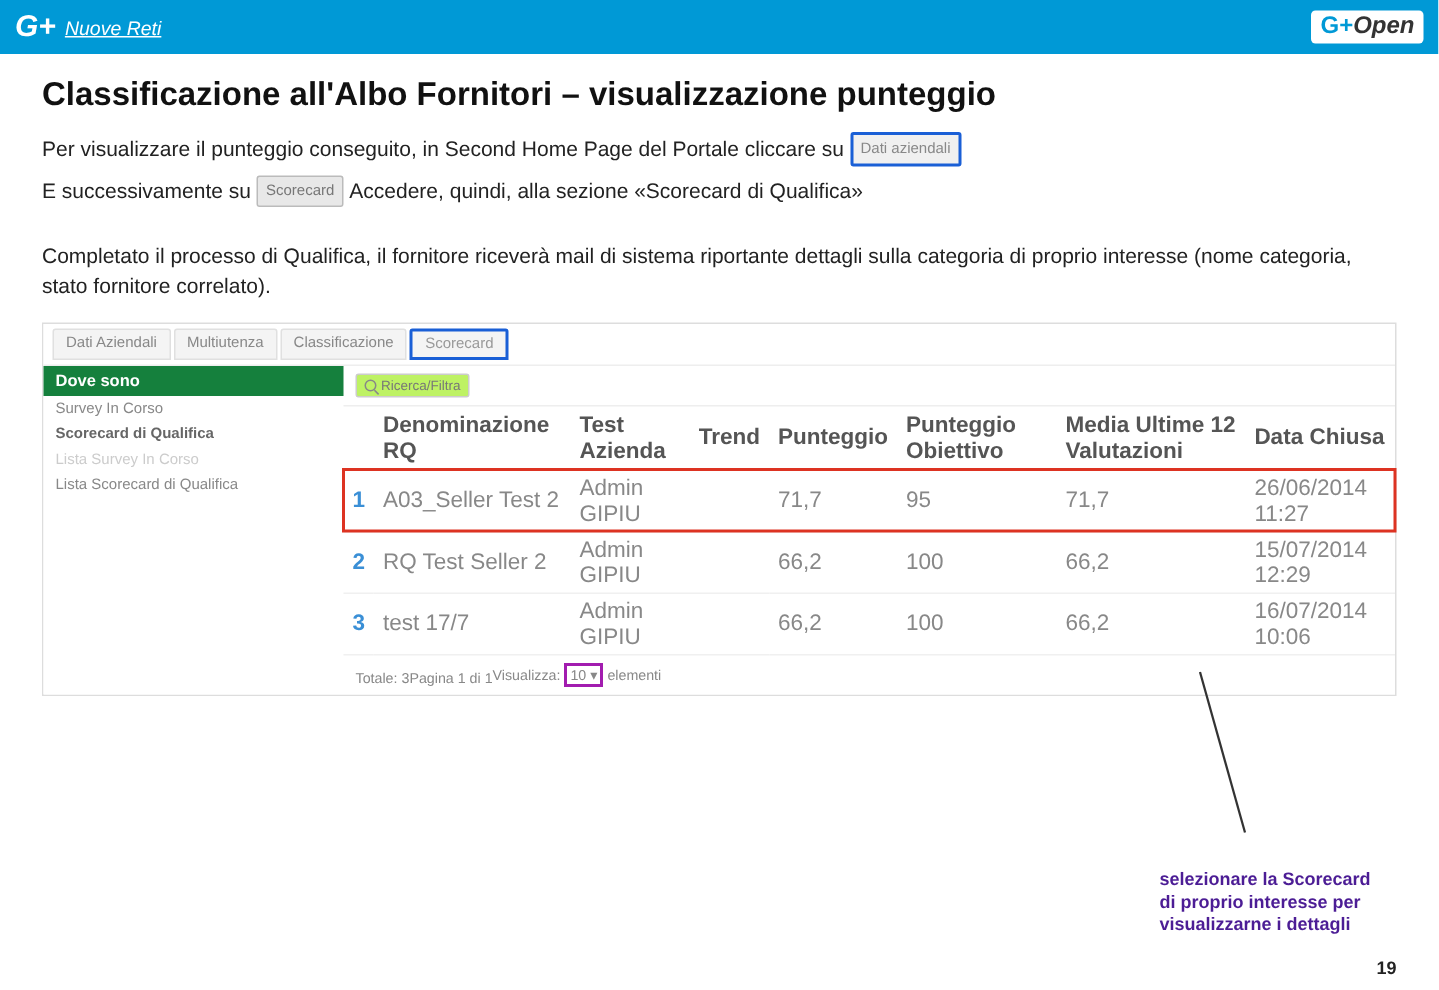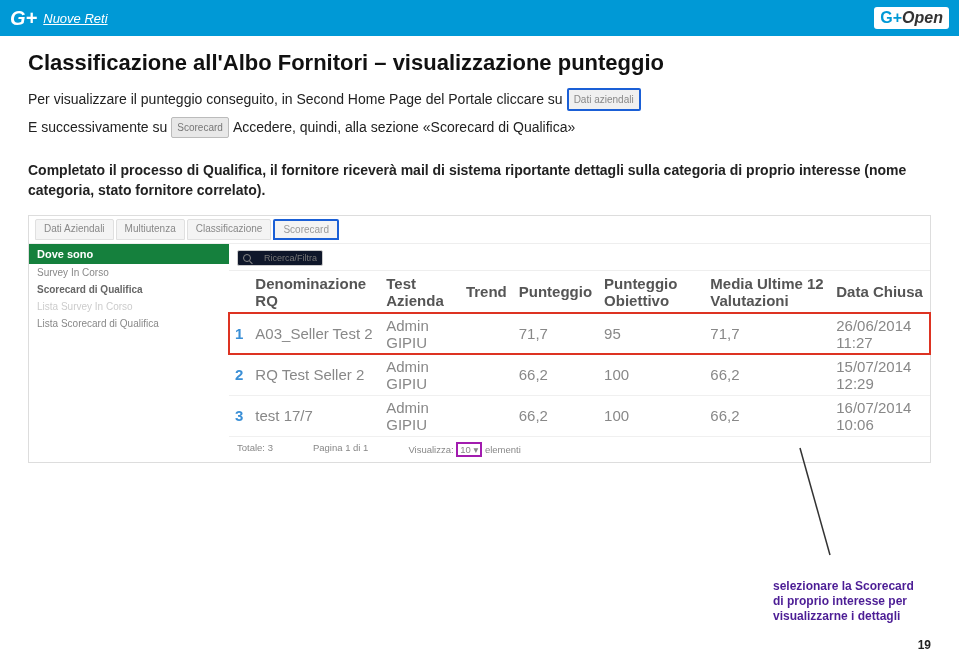--- a/index.html
+++ b/index.html
@@ -16,49 +16,49 @@
   .content { padding: 14px 28px 0 28px; }
   
   .title { font-size: 22px; font-weight: bold; color: #111; margin-bottom: 12px; }
   
   .para { font-size: 14px; color: #222; line-height: 1.5; }
   .para-row { display: flex; align-items: center; flex-wrap: wrap; gap: 4px; margin-bottom: 6px; }
   
   .btn-gray { background: #e8e8e8; border: 1px solid #bbb; color: #777; font-size: 10px; padding: 2px 5px; border-radius: 2px; }
   .btn-blue-outline { border: 2px solid #1a5fd6; background: #f0f0f0; color: #888; font-size: 10px; padding: 2px 5px; border-radius: 2px; }
   
-  .para2 { font-size: 14px; color: #222; margin-top: 22px; margin-bottom: 14px; line-height: 1.45; font-weight: bold; }
+  .para2 { font-size: 14px; color: #222; margin-top: 22px; margin-bottom: 14px; line-height: 1.45; }
   
   .app-screenshot { border: 1px solid #ddd; margin-top: 4px; }
   
   .tabs-row { display: flex; gap: 2px; padding: 3px 6px; background: #fff; border-bottom: 1px solid #eee; }
   .tab { font-size: 10px; color: #888; padding: 3px 8px; background: #f4f4f4; border: 1px solid #e0e0e0; border-radius: 2px 2px 0 0; }
   .tab.active { border: 2px solid #1a5fd6; color: #999; }
   
   .panel-row { display: flex; background: #fff; }
   
   .left-panel { width: 200px; }
   .left-panel-header { background: #15803d; color: #fff; font-size: 11px; font-weight: bold; padding: 4px 8px; }
   .left-list { font-size: 10px; }
   .left-item { padding: 3px 8px; color: #888; }
   .left-item.faded { color: #ccc; }
   .left-item.bold { color: #666; font-weight: bold; }
   
   .right-panel { flex: 1; }
   .right-toolbar { padding: 4px 8px; border-bottom: 1px solid #eee; }
-  .tool-btn { background: #0f172a; border: 1px solid #ccc; font-size: 9px; color: #777; padding: 2px 5px; border-radius: 2px; display: inline-flex; align-items: center; gap: 13px; }
+  .tool-btn { background: #bef264; border: 1px solid #ccc; font-size: 9px; color: #777; padding: 2px 5px; border-radius: 2px; display: inline-flex; align-items: center; gap: 3px; }
   
   .table { width: 100%; font-size: 15px; border-collapse: collapse; }
   .table th { text-align: left; color: #555; font-weight: bold; padding: 4px 6px; border-bottom: 1px solid #ddd; }
   .table td { padding: 3px 6px; color: #888; border-bottom: 1px solid #f0f0f0; }
   .table td.idx { color: #3a8fd6; font-weight: bold; }
   
   .table-wrap { position: relative; }
   
-  .table-footer { display: flex; gap: 40px; font-size: 9.5px; color: #888; padding: 5px 8px; align-items: flex-start; }
+  .table-footer { display: flex; font-size: 9.5px; color: #888; padding: 5px 8px; align-items: flex-end; }
   .sel-mini { border: 2px solid #a21caf; font-size: 9.5px; padding: 0 2px; display: inline-block; }
   
   .callout { position: absolute; right: 36px; bottom: 36px; width: 150px; font-size: 12px; color: #4c1d95; line-height: 1.25; font-weight: bold; }
   
   .page-num { position: absolute; right: 28px; bottom: 8px; font-size: 12px; font-weight: bold; color: #222; }
   
   .mag-icon { width: 8px; height: 8px; border: 1px solid #888; border-radius: 50%; position: relative; display: inline-block; }
   .mag-icon::after { content: ""; position: absolute; width: 4px; height: 1px; background: #888; bottom: -2px; right: -3px; transform: rotate(45deg); }
 </style>
 </head>

